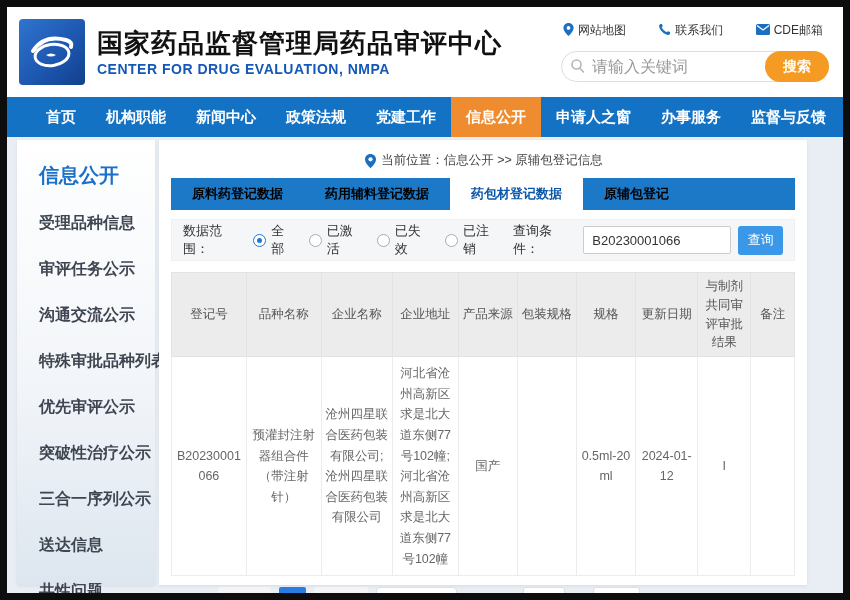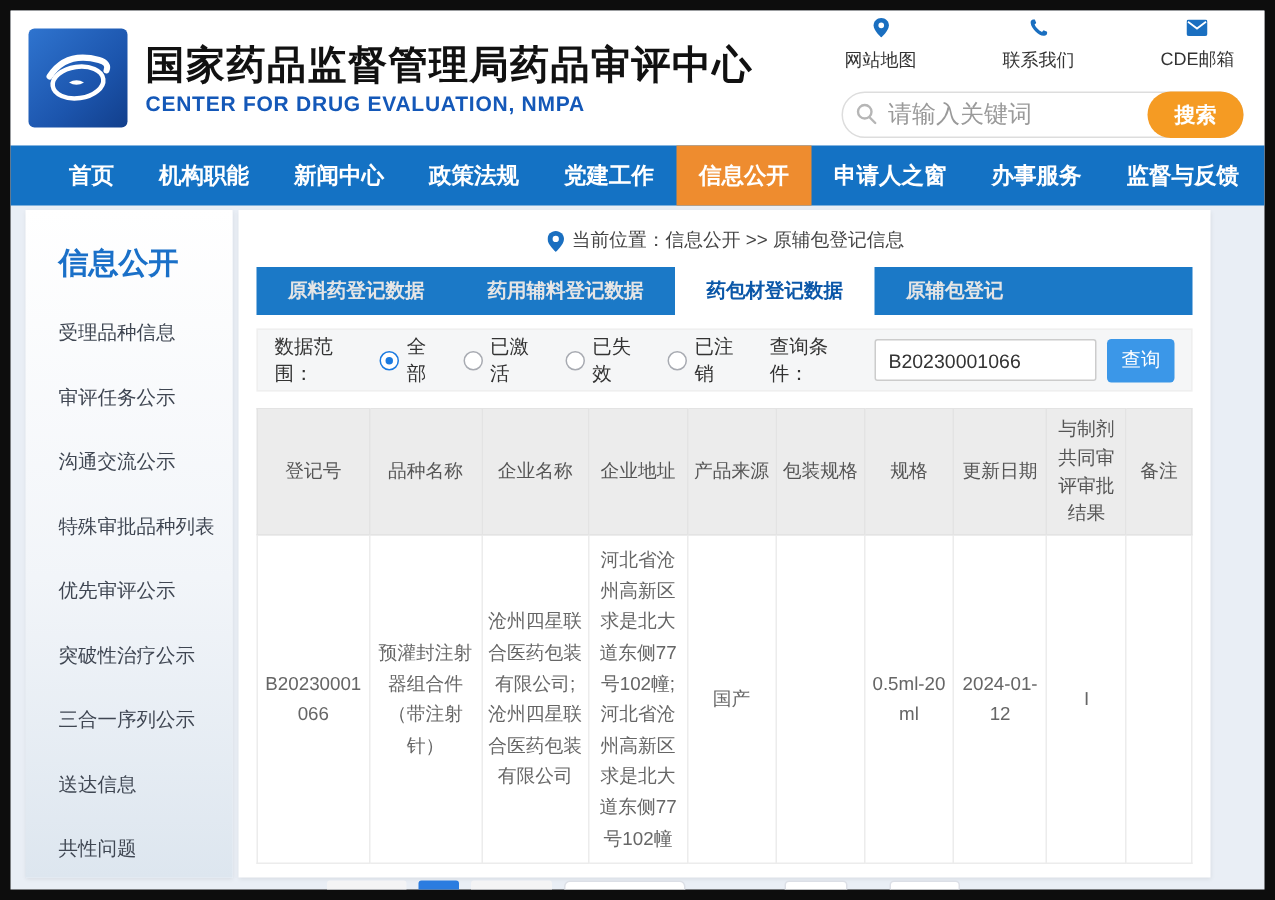--- a/index.html
+++ b/index.html
@@ -8,45 +8,45 @@
   .frame { width:850px; height:600px; border:7px solid #0d0d0d; background:#e9eef5; overflow:hidden; }
 
   
   .site-header { background:#fff; height:90px; display:flex; align-items:center; padding:0 14px 0 12px; }
   .logo { width:66px; height:66px; border-radius:4px; background:linear-gradient(135deg,#2f74cf 0%,#1c55ad 60%,#123f8c 100%); display:flex; align-items:center; justify-content:center; flex:0 0 auto; }
   .titles { margin-left:12px; flex:1 1 auto; }
   .main-title { font-size:26px; font-weight:bold; color:#111; letter-spacing:1px; line-height:1.25; }
   .sub-title { font-size:14px; font-weight:bold; color:#1458b8; letter-spacing:.5px; margin-top:2px; }
   .header-right { width:268px; flex:0 0 auto; }
   .quick-links { display:flex; justify-content:space-between; align-items:center; font-size:12px; color:#333; padding:0 6px 0 2px; }
-  .quick-link { display:flex; align-items:center; gap:4px; cursor:pointer;flex-direction:column; }
+  .quick-link { display:flex; align-items:center; gap:4px; cursor:pointer; }
   .search-bar { margin-top:12px; display:flex; align-items:center; position:relative; }
   .search-bar input { width:100%; height:31px; border:1px solid #ddd; border-radius:16px; padding:0 70px 0 30px; font-size:16px; color:#333; outline:none; background:#fff; }
   .search-bar input::placeholder { color:#9a9a9a; }
   .search-icon-wrap { position:absolute; left:9px; top:7px; }
   .search-btn { position:absolute; right:0; top:0; height:31px; width:64px; border:none; border-radius:16px; background:#f59b23; color:#fff; font-size:14px; font-weight:bold; cursor:pointer; }
 
   
   .main-nav { background:#1472c4; height:40px; display:flex; align-items:stretch; padding-left:24px; }
   .nav-item { display:flex; align-items:center; padding:0 15px; color:#fff; font-size:15px; font-weight:bold; text-decoration:none; cursor:pointer; white-space:nowrap; }
   .nav-item.active { background:#ee8c2f; }
   .nav-sep { width:1px; height:14px; background:rgba(255,255,255,.45); align-self:center; }
 
   
   .content { display:flex; align-items:flex-start; padding:3px 36px 8px 10px; height:456px; }
   .sidebar { width:138px; flex:0 0 auto; height:445px; background:linear-gradient(180deg,#ffffff 0%,#f2f5f9 55%,#dde6ef 100%); box-shadow:0 1px 3px rgba(0,0,0,.08); padding:22px 10px 0 22px; }
   .sidebar-title { color:#1a70c8; font-size:20px; font-weight:bold; margin-bottom:24px; }
   .sidebar-list { list-style:none; }
-  .sidebar-list li { font-size:13px; color:#3f4652; margin-bottom:25px; cursor:pointer; white-space:nowrap; }
+  .sidebar-list li { font-size:16px; color:#3f4652; margin-bottom:25px; cursor:pointer; white-space:nowrap;font-weight:bold; }
 
   .card { background:#fff; margin-left:4px; flex:1 1 auto; height:445px; box-shadow:0 1px 3px rgba(0,0,0,.08); padding:10px 12px; }
   .breadcrumb { display:flex; align-items:center; gap:5px; font-size:12.5px; color:#444; padding:2px 0 9px 2px;justify-content:center; }
 
   .tabs { display:flex; background:#1b79c7; height:32px; align-items:stretch; }
-  .tab { display:flex; align-items:center; padding:0 21px; font-size:13px; font-weight:bold; color:#e5e5e5; cursor:pointer; white-space:nowrap; }
+  .tab { display:flex; align-items:center; padding:0 21px; font-size:13px; font-weight:bold; color:#000000; cursor:pointer; white-space:nowrap; }
   .tab.active { background:#fff; color:#0b57a8; }
 
   .filter-bar { margin-top:9px; background:#f5f6f7; border:1px solid #efefef; height:42px; display:flex; align-items:center; padding:0 11px; font-size:13px; color:#333; gap:7px; }
   .radio-group { display:flex; align-items:center; gap:13px; }
   .radio-opt { display:flex; align-items:center; gap:5px; cursor:pointer; color:#333;justify-content:center; }
   .radio { width:13px; height:13px; border:1px solid #a8abb2; border-radius:50%; background:#fff; position:relative; flex:0 0 auto; }
   .radio.checked { border-color:#1a7ae0; }
   .radio.checked::after { content:""; position:absolute; left:3px; top:3px; width:5px; height:5px; border-radius:50%; background:#1a7ae0; }
   .query-label { margin-left:6px; }
   .query-input { width:148px; height:28px; border:1px solid #ccc; border-radius:2px; font-size:13px; color:#333; padding:0 8px; outline:none; }

